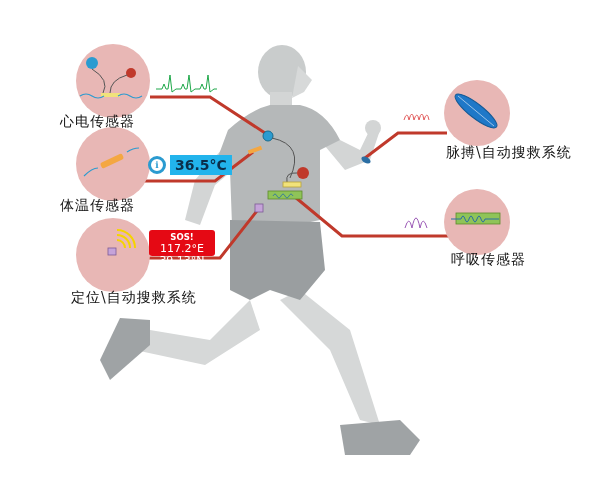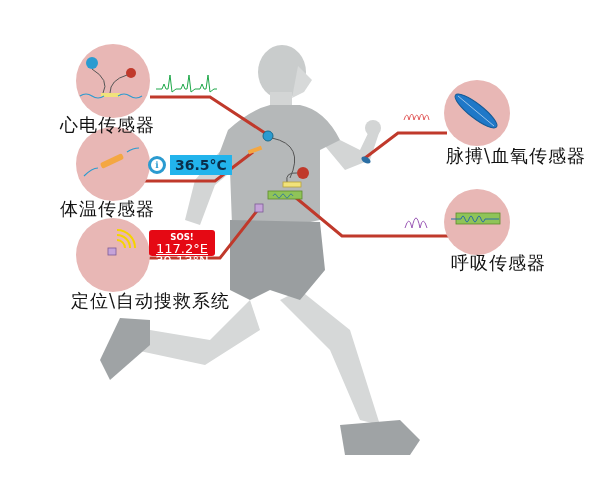--- a/index.html
+++ b/index.html
@@ -1,24 +1,24 @@
 <!DOCTYPE html>
 <html><head>
 <meta charset="utf-8">
 <style>
   html, body { margin:0; padding:0; background:#ffffff; }
   .stage { position:relative; width:600px; height:484px; overflow:hidden; background:#fff; font-family:"DejaVu Serif", serif; }
   svg.art { position:absolute; left:0; top:0; }
-  .label { position:absolute; font-size:18px; color:#111; letter-spacing:1px; white-space:nowrap; font-family:"DejaVu Serif", serif; }
+  .label { position:absolute; font-size:14px; color:#111; letter-spacing:1px; white-space:nowrap; font-family:"DejaVu Serif", serif; }
   .temp-badge { position:absolute; left:148px; top:156px; height:18px; display:flex; align-items:center; }
   .temp-icon { width:18px; height:18px; border-radius:50%; border:3px solid #2b9bd0; box-sizing:border-box; background:#fff; display:flex; align-items:center; justify-content:center; font-size:9px; color:#2b9bd0; font-family:"DejaVu Sans", sans-serif; font-weight:bold; }
   .temp-val { margin-left:4px; background:#22b4ec; color:#0b2e4a; font-size:14px; padding:2px 5px; font-family:"DejaVu Sans", sans-serif; font-weight:bold; }
   .sos { position:absolute; left:149px; top:230px; width:66px; height:26px; background:#e50914; color:#fff; border-radius:3px; font-family:"DejaVu Sans", sans-serif; text-align:center; font-size:8px; line-height:12px; padding-top:1px; box-sizing:border-box; }
   .sos .t { font-weight:bold; font-size:8.5px; }
-  .sos .c { font-size:13px;text-decoration:underline; }
+  .sos .c { font-size:11px; }
 </style>
 </head>
 <body>
 
 <div class="stage">
   <svg class="art" width="600" height="484" viewBox="0 0 600 484">
 
     <g>
 
       <ellipse cx="282" cy="72" rx="24" ry="27" fill="#c9cccc"></ellipse>
@@ -95,21 +95,21 @@
       <circle cx="477" cy="222" r="33" fill="#e8b7b5"></circle>
       <rect x="456" y="213" width="44" height="11" fill="#8fc458" stroke="#5c8a2c" stroke-width="0.8"></rect>
       <path d="M451 219 l10 0 q2 -6 4 0 q2 6 4 0 q2 -6 4 0 q2 6 4 0 q2 -6 4 0 q2 6 4 0 l14 0" stroke="#2b6ea3" stroke-width="1" fill="none"></path>
     </g>
     <path d="M405 228 q4 -14 7 0 q4 -20 8 0 q3 -14 7 0" stroke="#9b59b6" stroke-width="1" fill="none"></path>
   </svg>
 
   <div class="label" style="left:60px;top:113px;">心电传感器</div>
   <div class="label" style="left:60px;top:197px;">体温传感器</div>
   <div class="label" style="left:34px;top:289px;margin-left:37px;">定位\自动搜救系统</div>
-  <div class="label" style="left:446px;top:144px;">脉搏\血氧传感器</div>
+  <div class="label" style="left:446px;top:144px;">脉搏\自动搜救系统</div>
   <div class="label" style="left:451px;top:251px;">呼吸传感器</div>
 
   <div class="temp-badge">
     <span class="temp-icon">ℹ</span>
     <span class="temp-val">36.5°C</span>
   </div>
 
   <div class="sos">
     <div class="t">SOS!</div>
     <div class="c">117.2°E 39.13°N</div>

